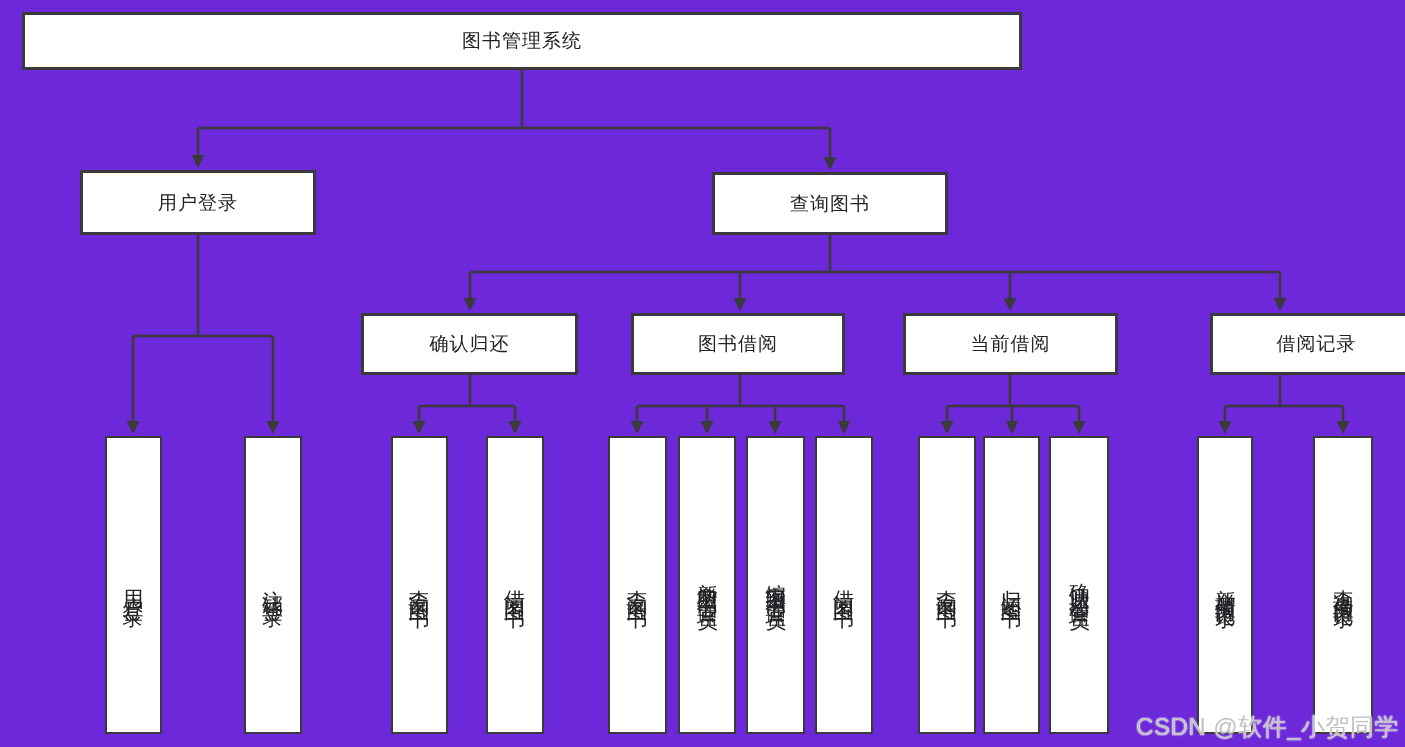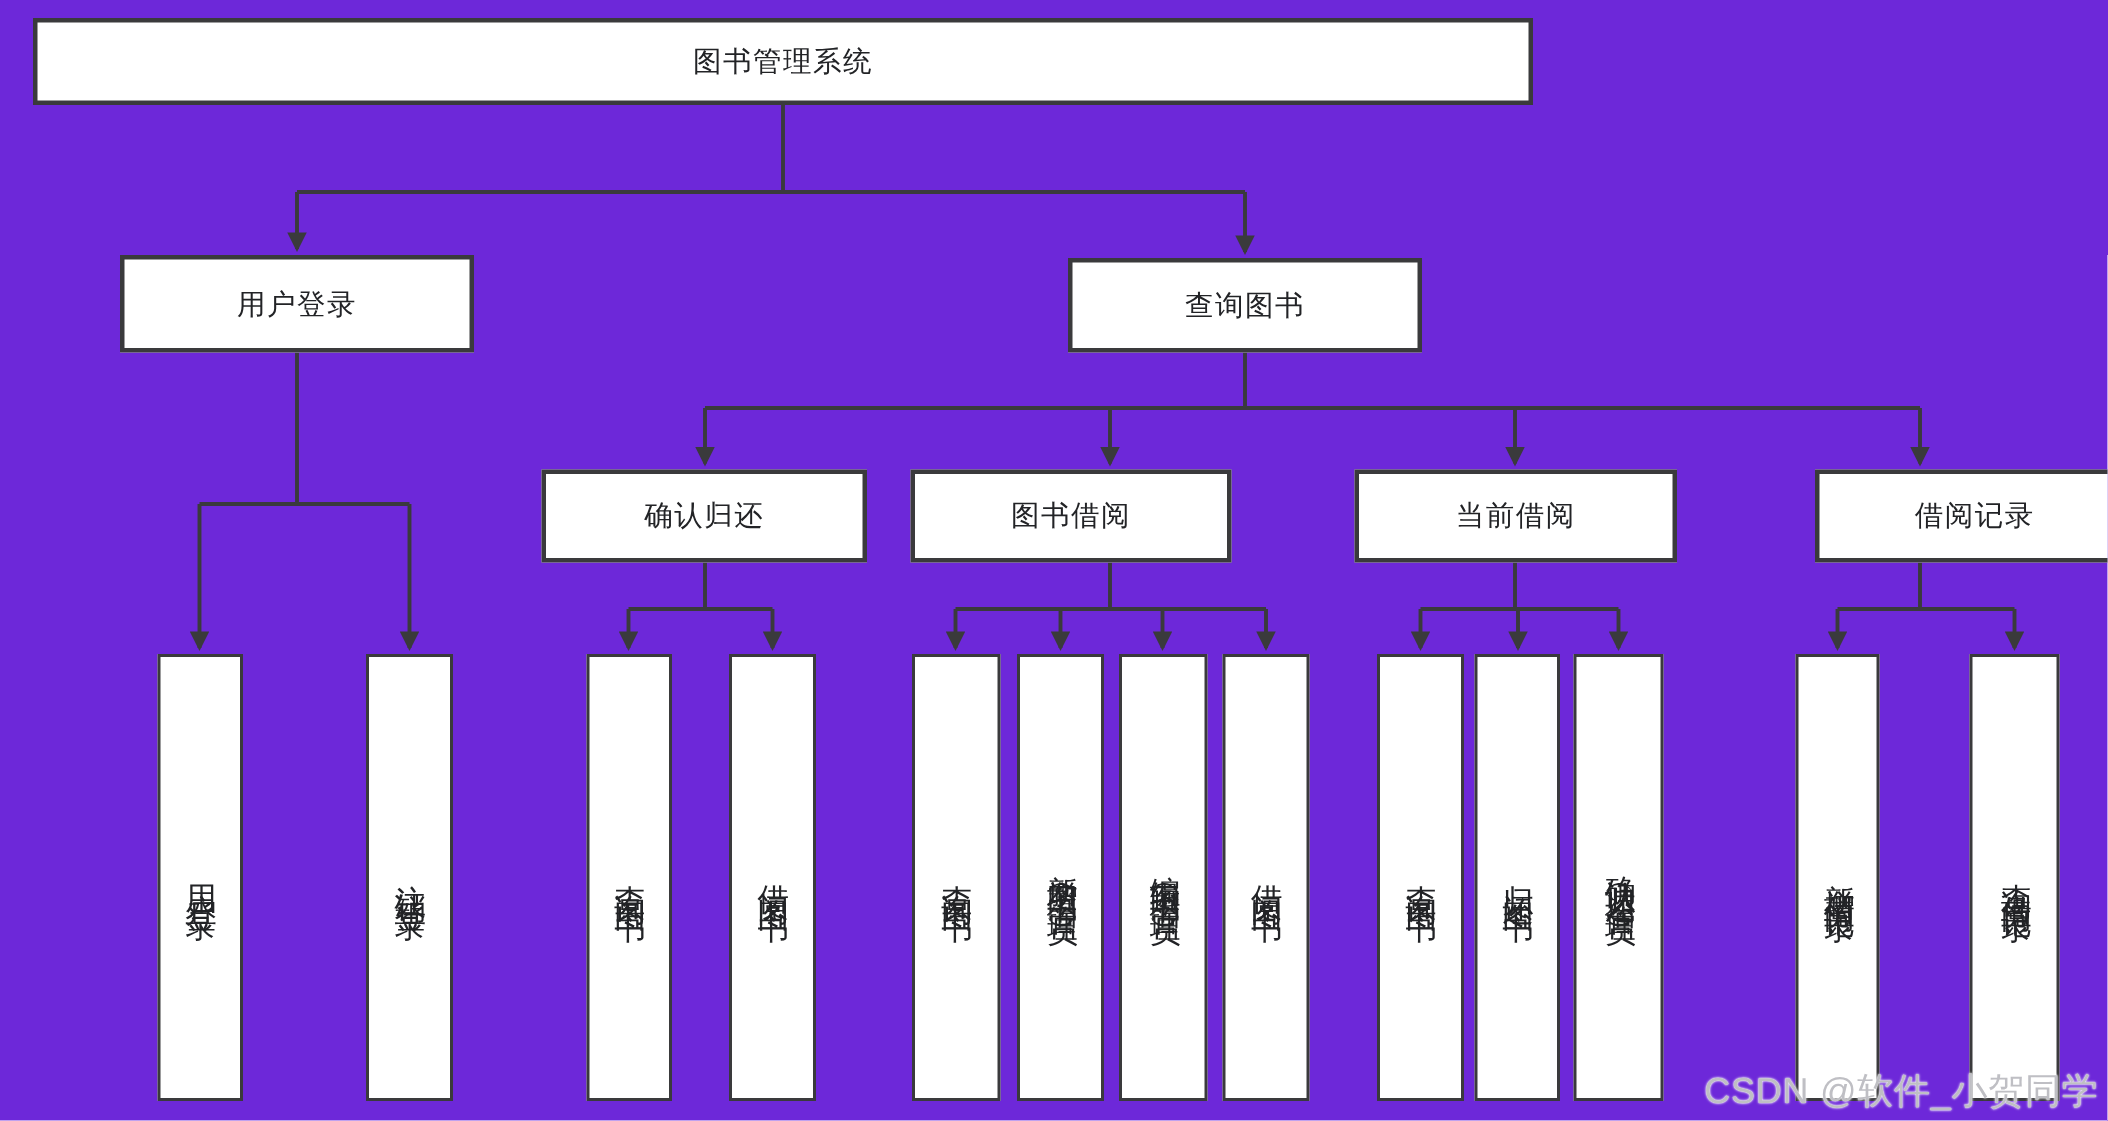--- a/index.html
+++ b/index.html
@@ -44,21 +44,21 @@
     max-height: 286px;
     white-space: nowrap;
   }
   .vtext.long { letter-spacing: 4px; font-size: 20.5px; }
 
   
   #root-box   { left: 22px;   top: 12px;  width: 1000px; height: 58px; }
   #n-user     { left: 80px;   top: 170px; width: 236px;  height: 65px; }
   #n-bookmgr  { left: 712px;  top: 172px; width: 236px;  height: 63px; }
   #n-newrec   { left: 361px;  top: 313px; width: 217px;  height: 62px; }
-  #n-borrow   { left: 607px;  top: 313px; width: 214px;  height: 62px; }
+  #n-borrow   { left: 631px;  top: 313px; width: 214px;  height: 62px; }
   #n-current  { left: 903px;  top: 313px; width: 215px;  height: 62px; }
   #n-records  { left: 1174px; top: 313px; width: 213px;  height: 62px; margin-left: 36px; }
 
   .leaf { top: 436px; height: 298px; }
   #lf-1  { left: 105px;  width: 57px; }
   #lf-2  { left: 244px;  width: 58px; }
   #lf-3  { left: 391px;  width: 57px; }
   #lf-4  { left: 486px;  width: 58px; }
   #lf-5  { left: 608px;  width: 59px; }
   #lf-6  { left: 678px;  width: 58px; }

